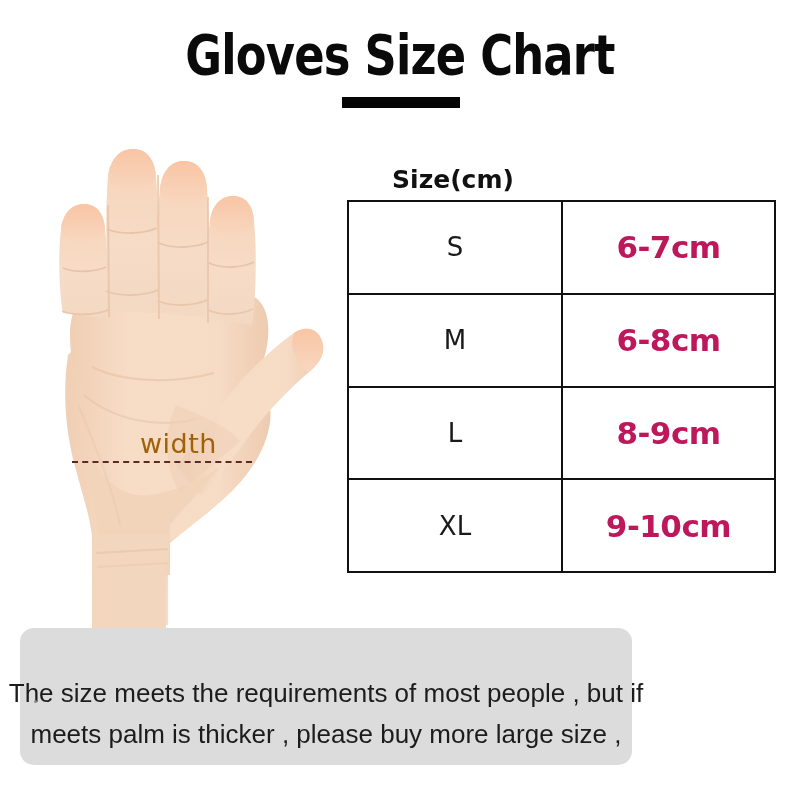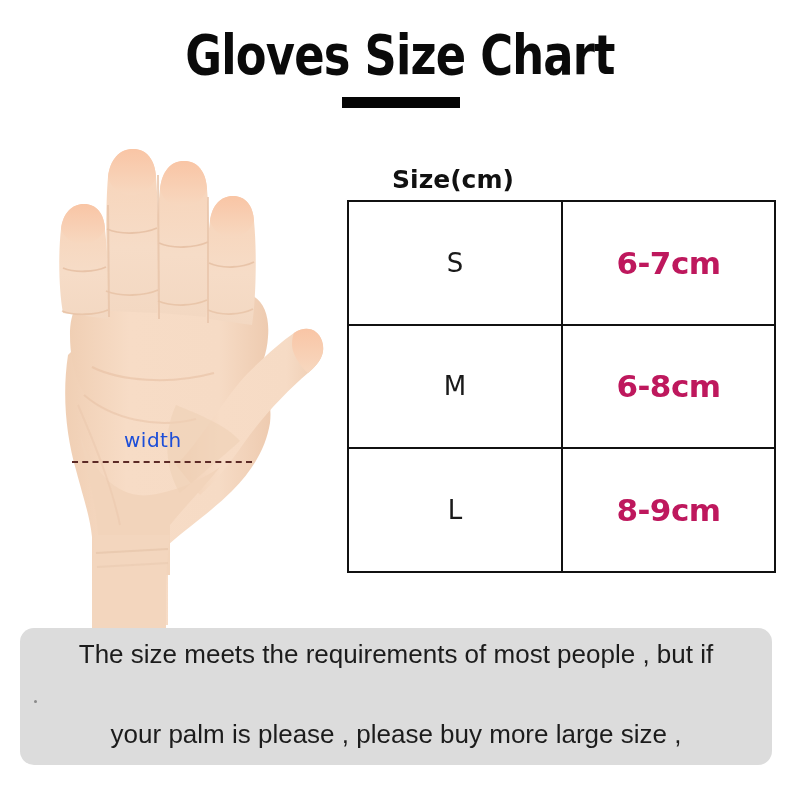--- a/index.html
+++ b/index.html
@@ -55,25 +55,25 @@
     position: absolute;
     left: 0px;
     top: 105px;
     width: 340px;
     height: 540px;
   }
   .hand-svg { display: block; }
 
   .width-label {
     position: absolute;
-    left: 124px;
+    left: 140px;
     top: 325px;
     font-family: "DejaVu Sans", sans-serif;
-    font-size: 20px;
-    color: #1d4ed8;
+    font-size: 27px;
+    color: #a16207;
     letter-spacing: 0.5px;
     line-height: 1;
   }
   .width-dash {
     position: absolute;
     left: 72px;
     top: 356px;
     width: 180px;
     height: 0;
     border-top: 2px dashed #5c2a26;
@@ -127,29 +127,29 @@
     font-size: 31px;
     color: #be185d;
     letter-spacing: -0.5px;
   }
 
   
   .notice {
     position: absolute;
     left: 20px;
     top: 628px;
-    width: 752px;
+    width: 612px;
     height: 137px;
     background: #dcdcdc;
     border-radius: 14px;
     box-sizing: border-box;
     display: flex;
     flex-direction: column;
     align-items: center;
-    justify-content: space-between;
+    justify-content: flex-end;
     padding: 6px 18px 10px 18px;
   }
   .notice-line {
     font-family: "Liberation Sans", sans-serif;
     font-size: 26px;
     color: #1c1c1c;
     text-align: center;
     line-height: 41px;
     white-space: nowrap;
   }
@@ -314,22 +314,26 @@
         <td class="col-palm cell-palm">6-7cm</td>
       </tr>
       <tr>
         <td class="col-size cell-size">M</td>
         <td class="col-palm cell-palm">6-8cm</td>
       </tr>
       <tr>
         <td class="col-size cell-size">L</td>
         <td class="col-palm cell-palm">8-9cm</td>
       </tr>
+      <tr>
+        <td class="col-size cell-size">XL</td>
+        <td class="col-palm cell-palm">9-10cm</td>
+      </tr>
     </tbody>
   </table>
 
   <div class="notice">
     <div class="notice-line">The size meets the requirements of most people , but if</div>
-    <div class="notice-line">your palm is please , please buy more large size ,</div>
+    <div class="notice-line">meets palm is thicker , please buy more large size ,</div>
   </div>
   <div class="notice-dot"></div>
 
 </div>
 
 </body></html>

